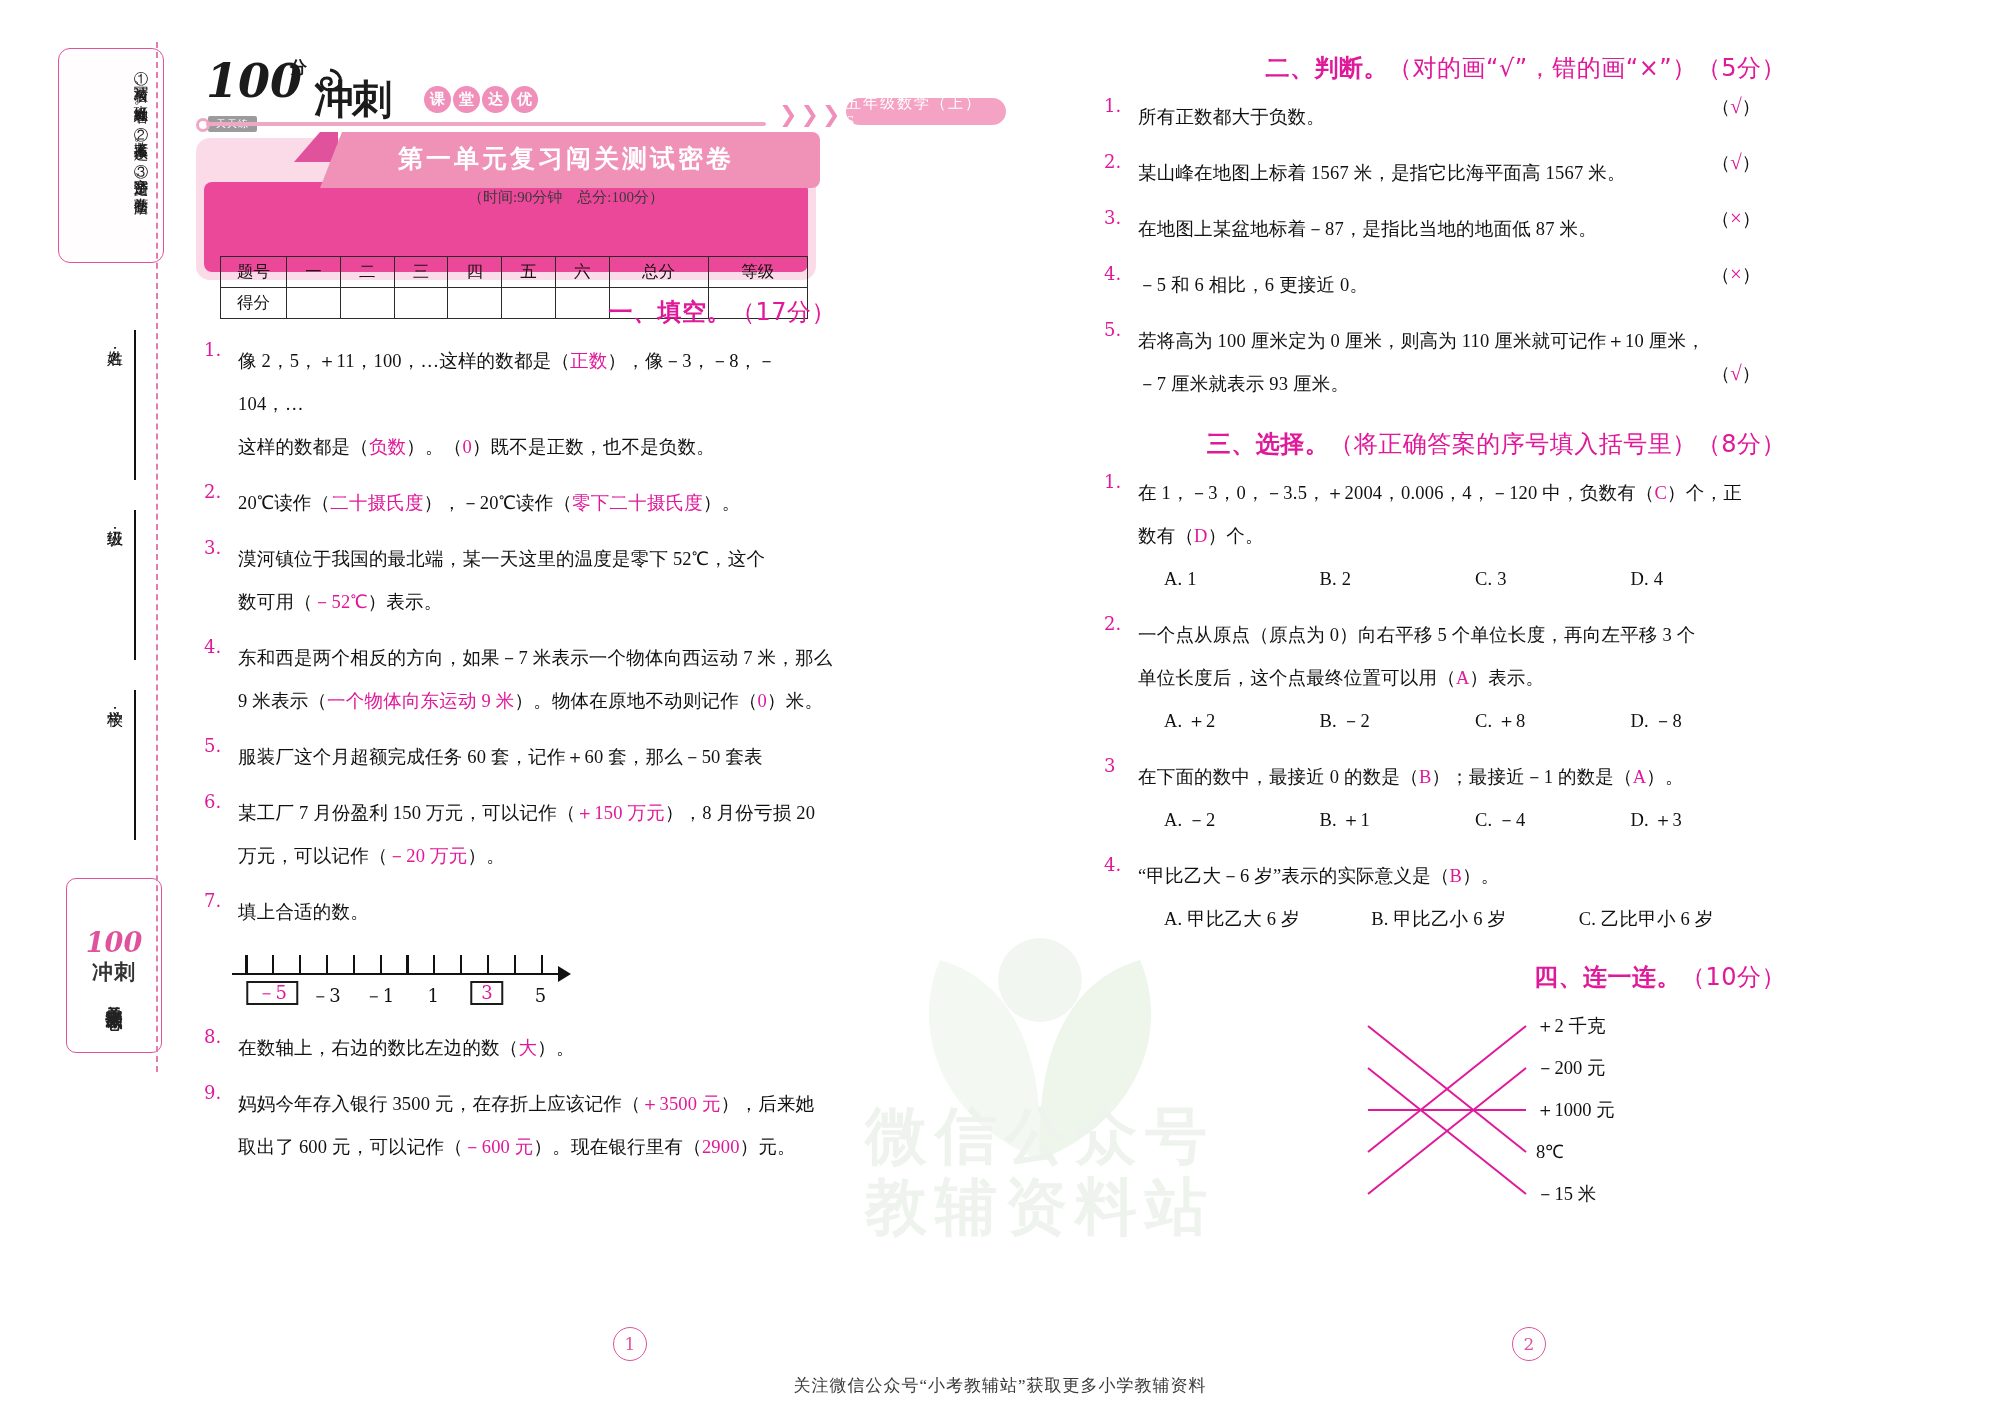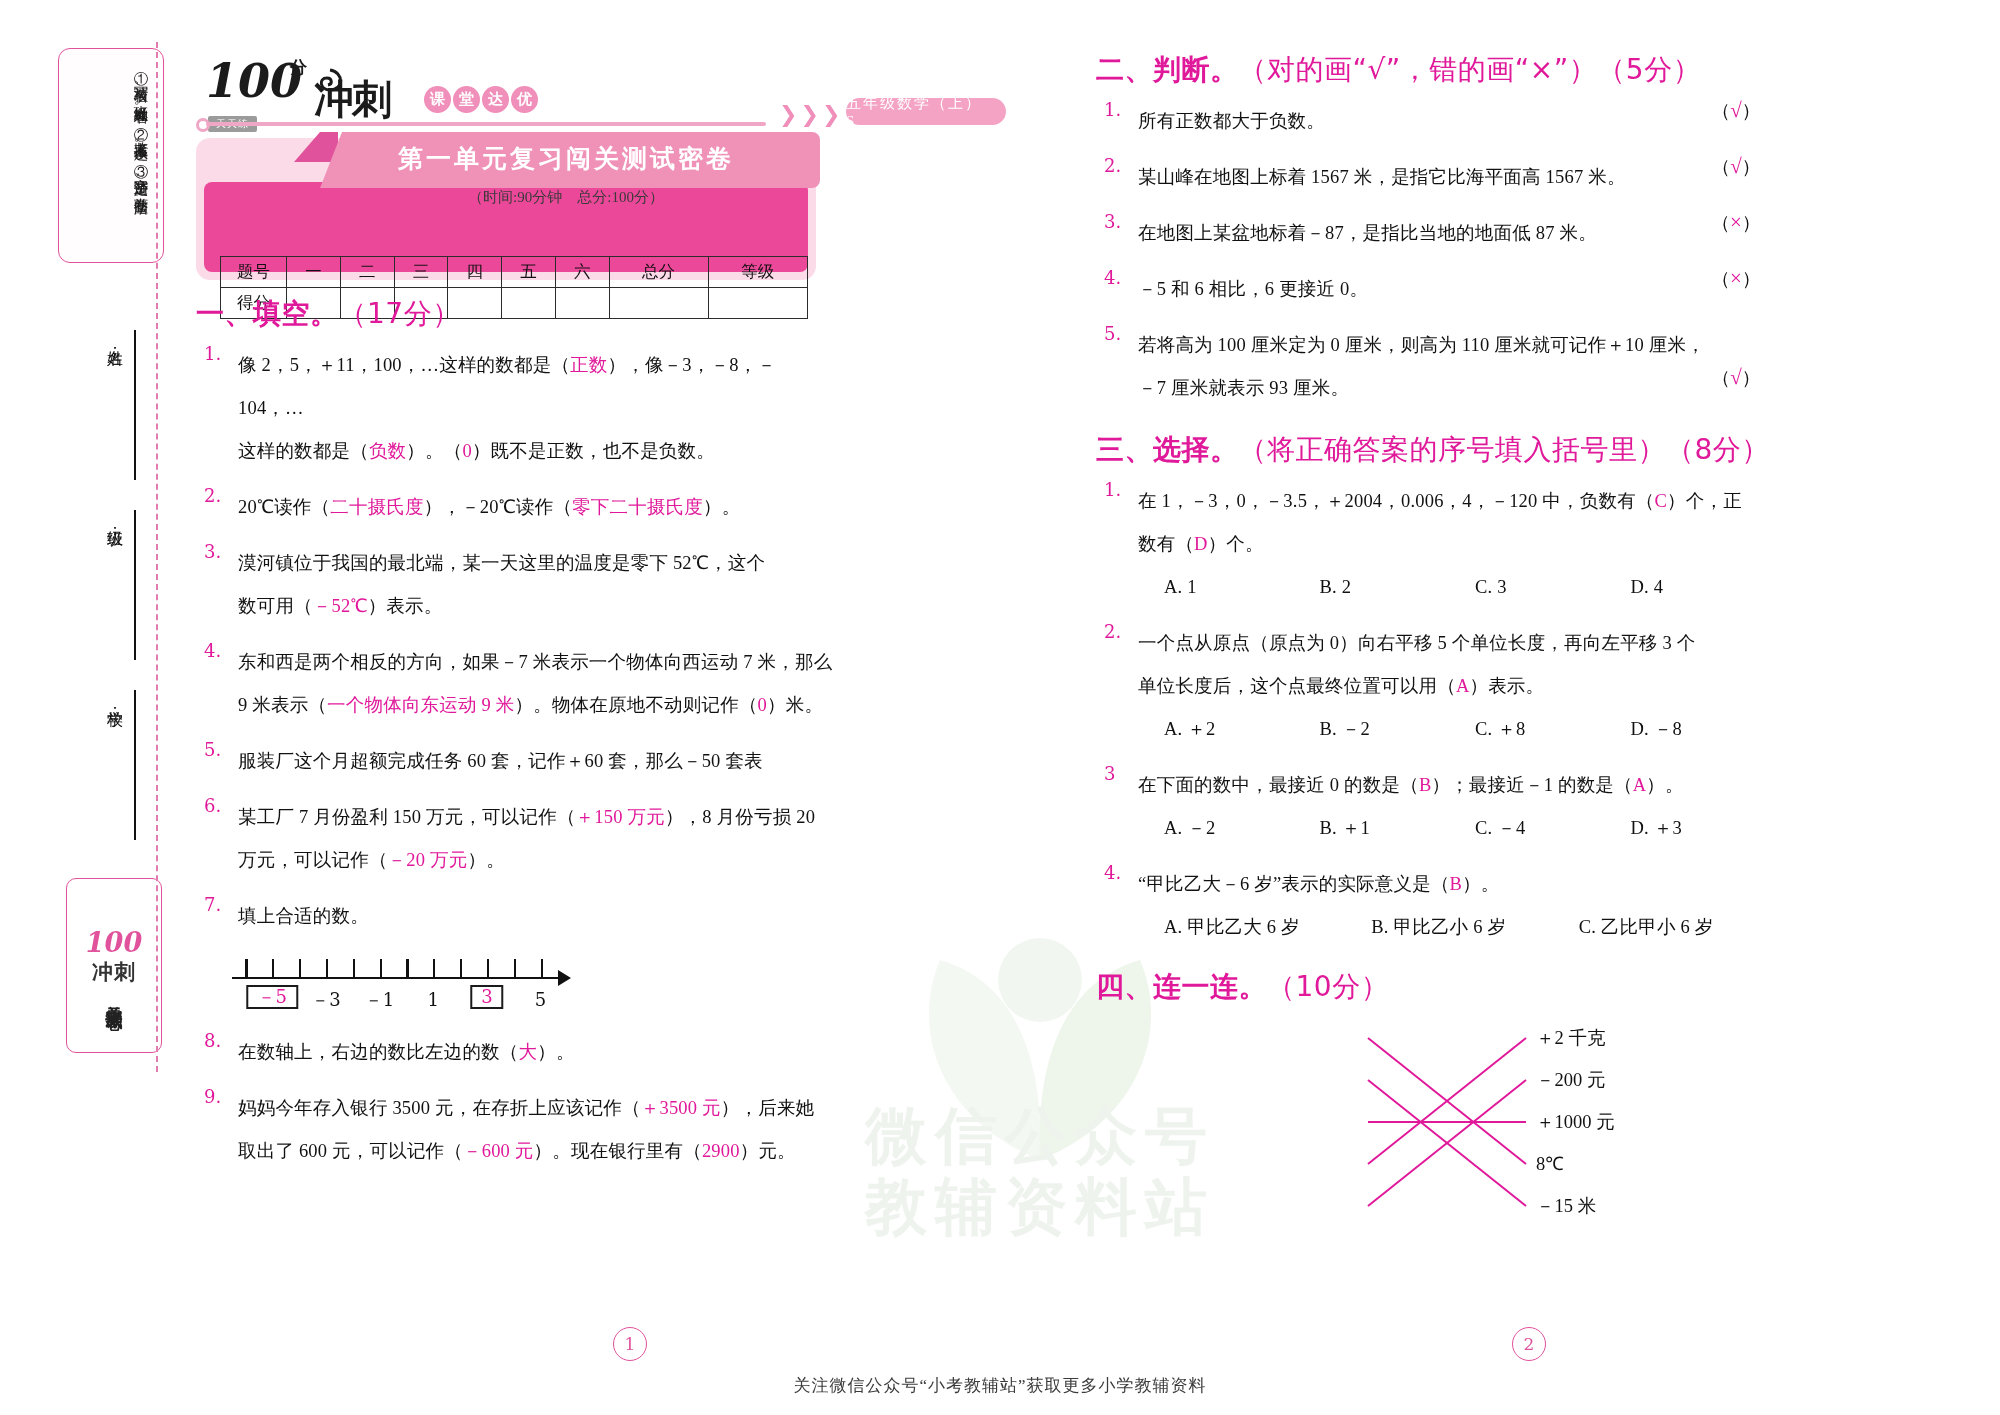--- a/index.html
+++ b/index.html
@@ -91,22 +91,22 @@
      border-collapse:collapse; }
   table.score td { border:1.2px solid #2b2b2b; height:31px; text-align:center;
      font-size:16.5px; color:#111; }
   table.score td.lbl { width:66px; }
 
   
   .col { position:absolute; top:300px; font-size:18.5px; color:#111; line-height:1; }
   .colL { left:196px; width:640px; }
   .colR { left:1096px; width:690px; top:56px; }
 
-  .sec { color:#e0189a; font-weight:bold; font-size:28px; margin:0 0 16px 0;
-     font-family:"DejaVu Sans", sans-serif; letter-spacing:.5px; }
+  .sec { color:#e0189a; font-weight:bold; font-size:24px; margin:0 0 16px 0;
+     font-family:"DejaVu Sans", sans-serif; letter-spacing:.5px;text-align:right; }
   .sec .pts { font-weight:normal; }
 
   .q { position:relative; margin:0 0 13px 0; padding-left:42px; }
   .qn { position:absolute; left:8px; top:1px; color:#e0189a;
      font-family:"DejaVu Serif", serif; font-size:18px; }
   .ln { line-height:43px; font-size:18.5px; letter-spacing:.2px; }
   .ans { color:#e0189a; }
 
   .opts { display:flex; margin-left:26px; }
   .opts > span { display:inline-block; }

